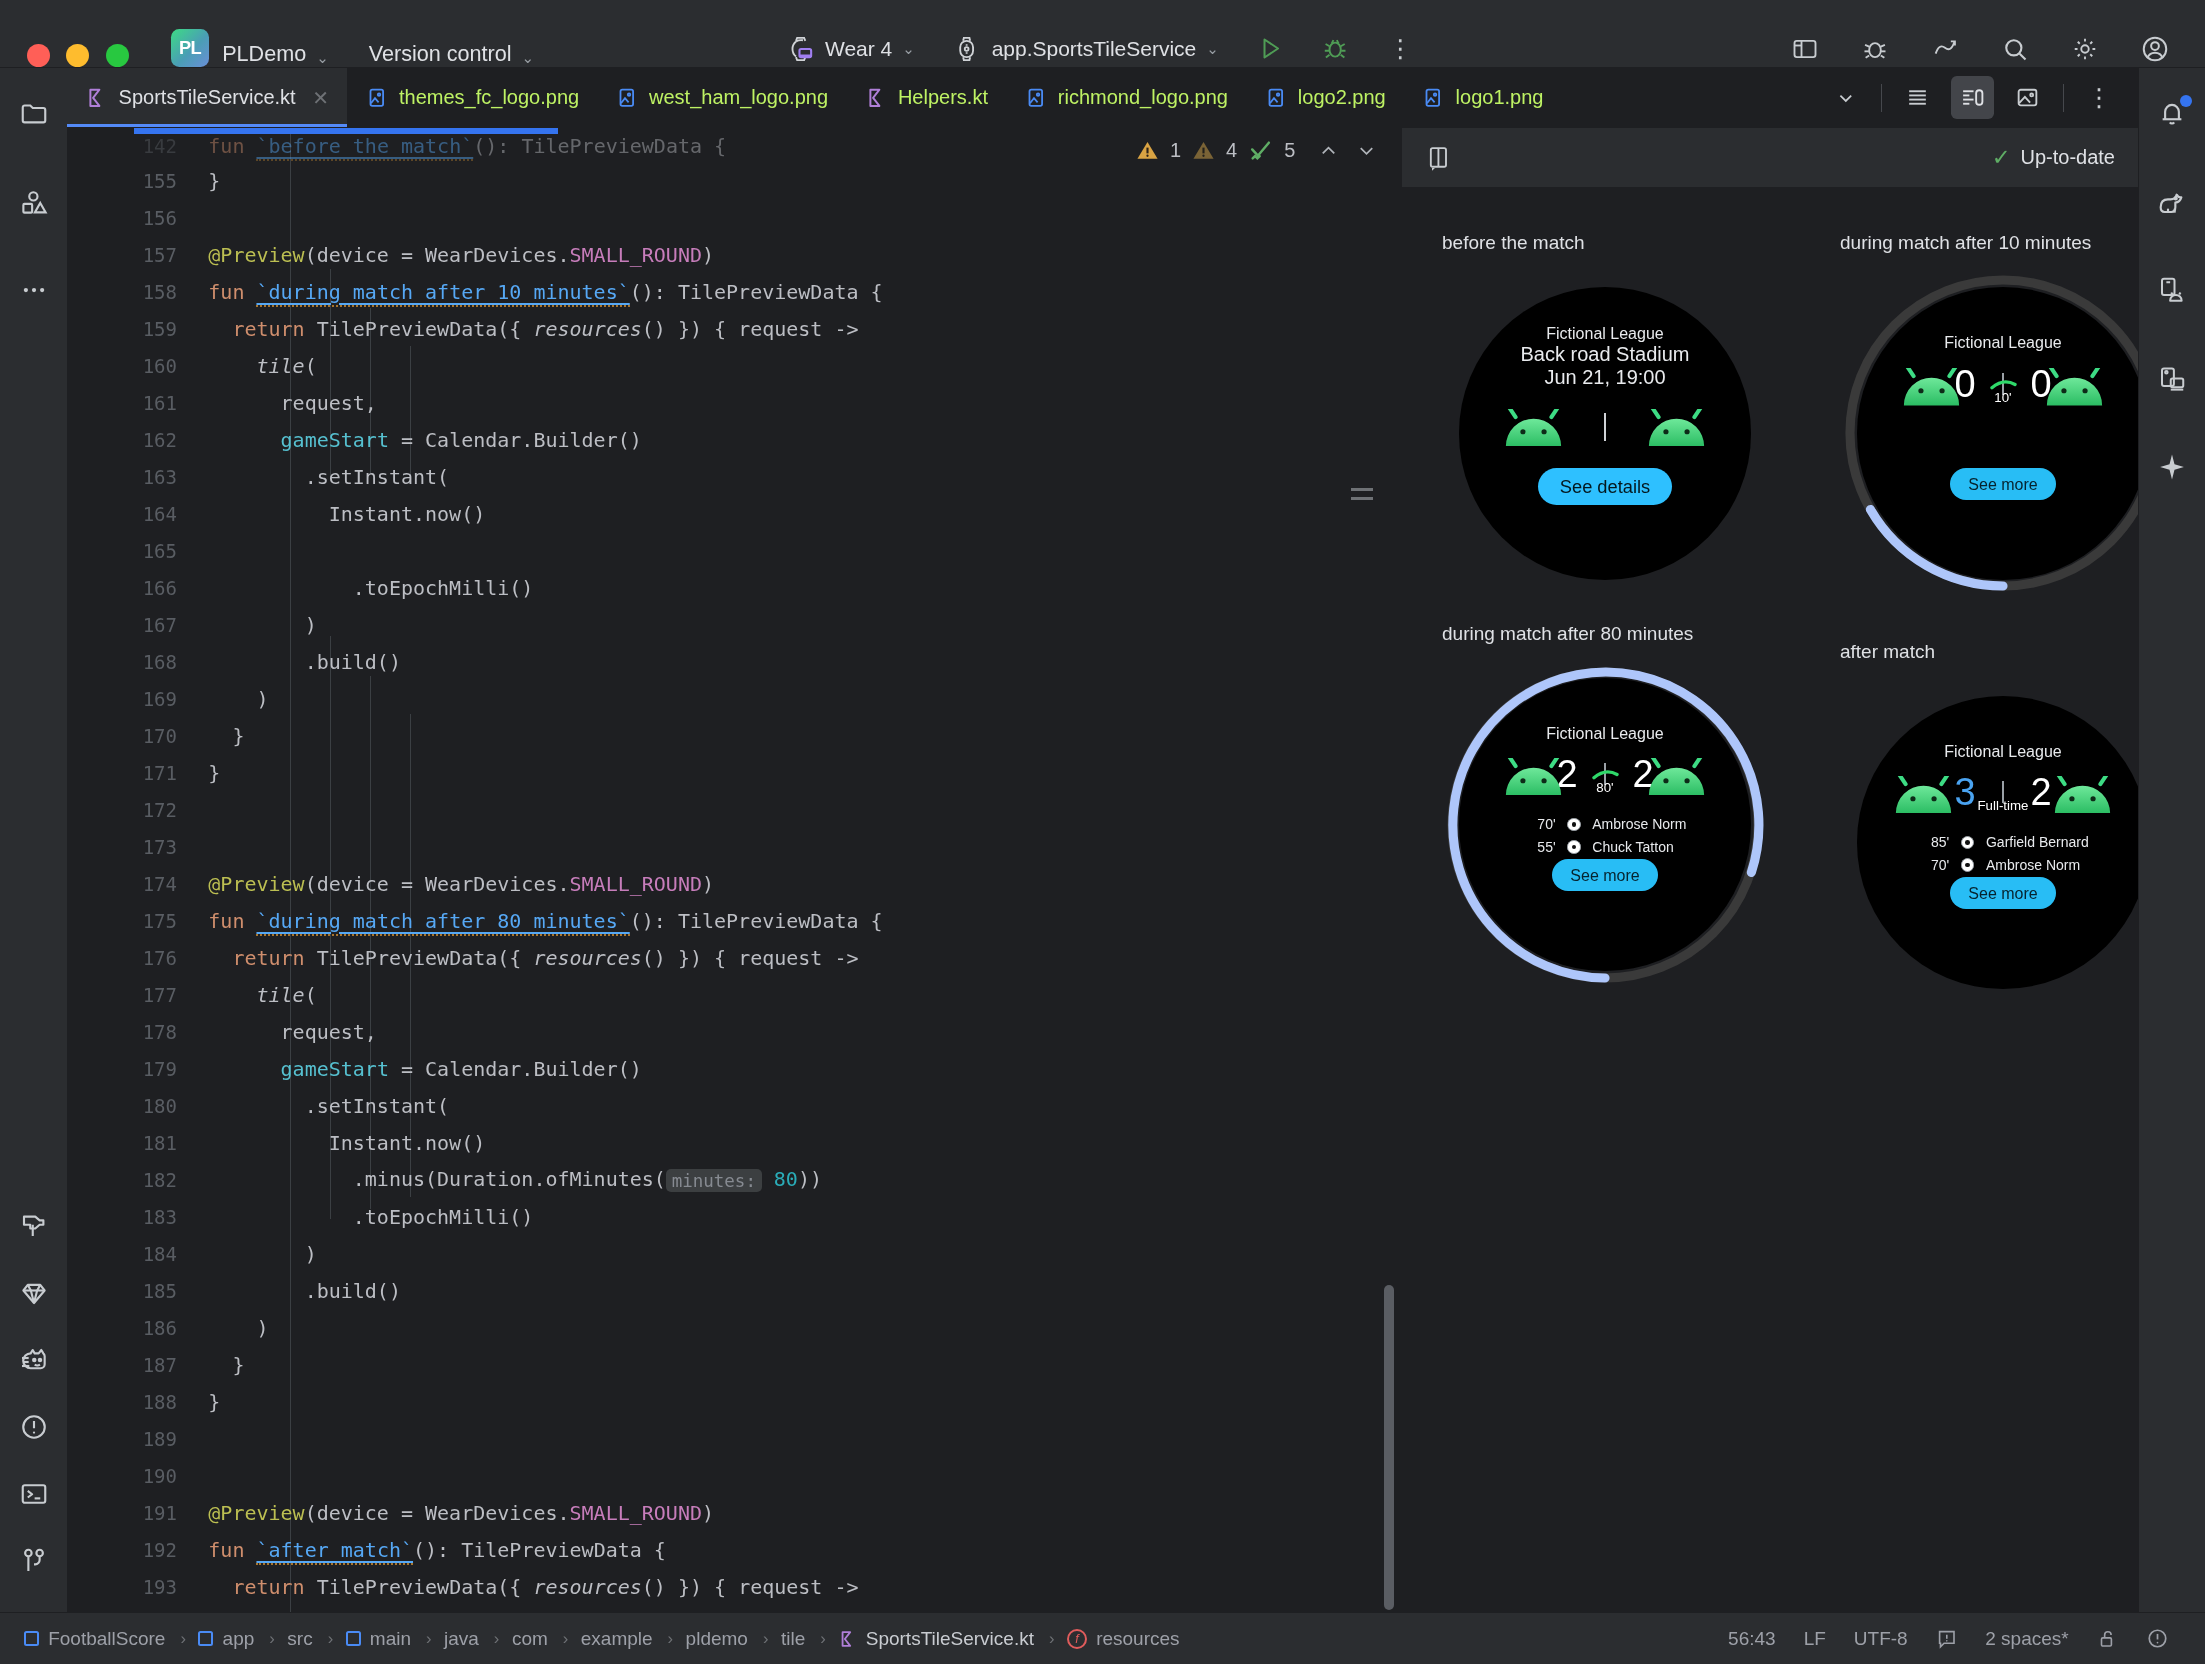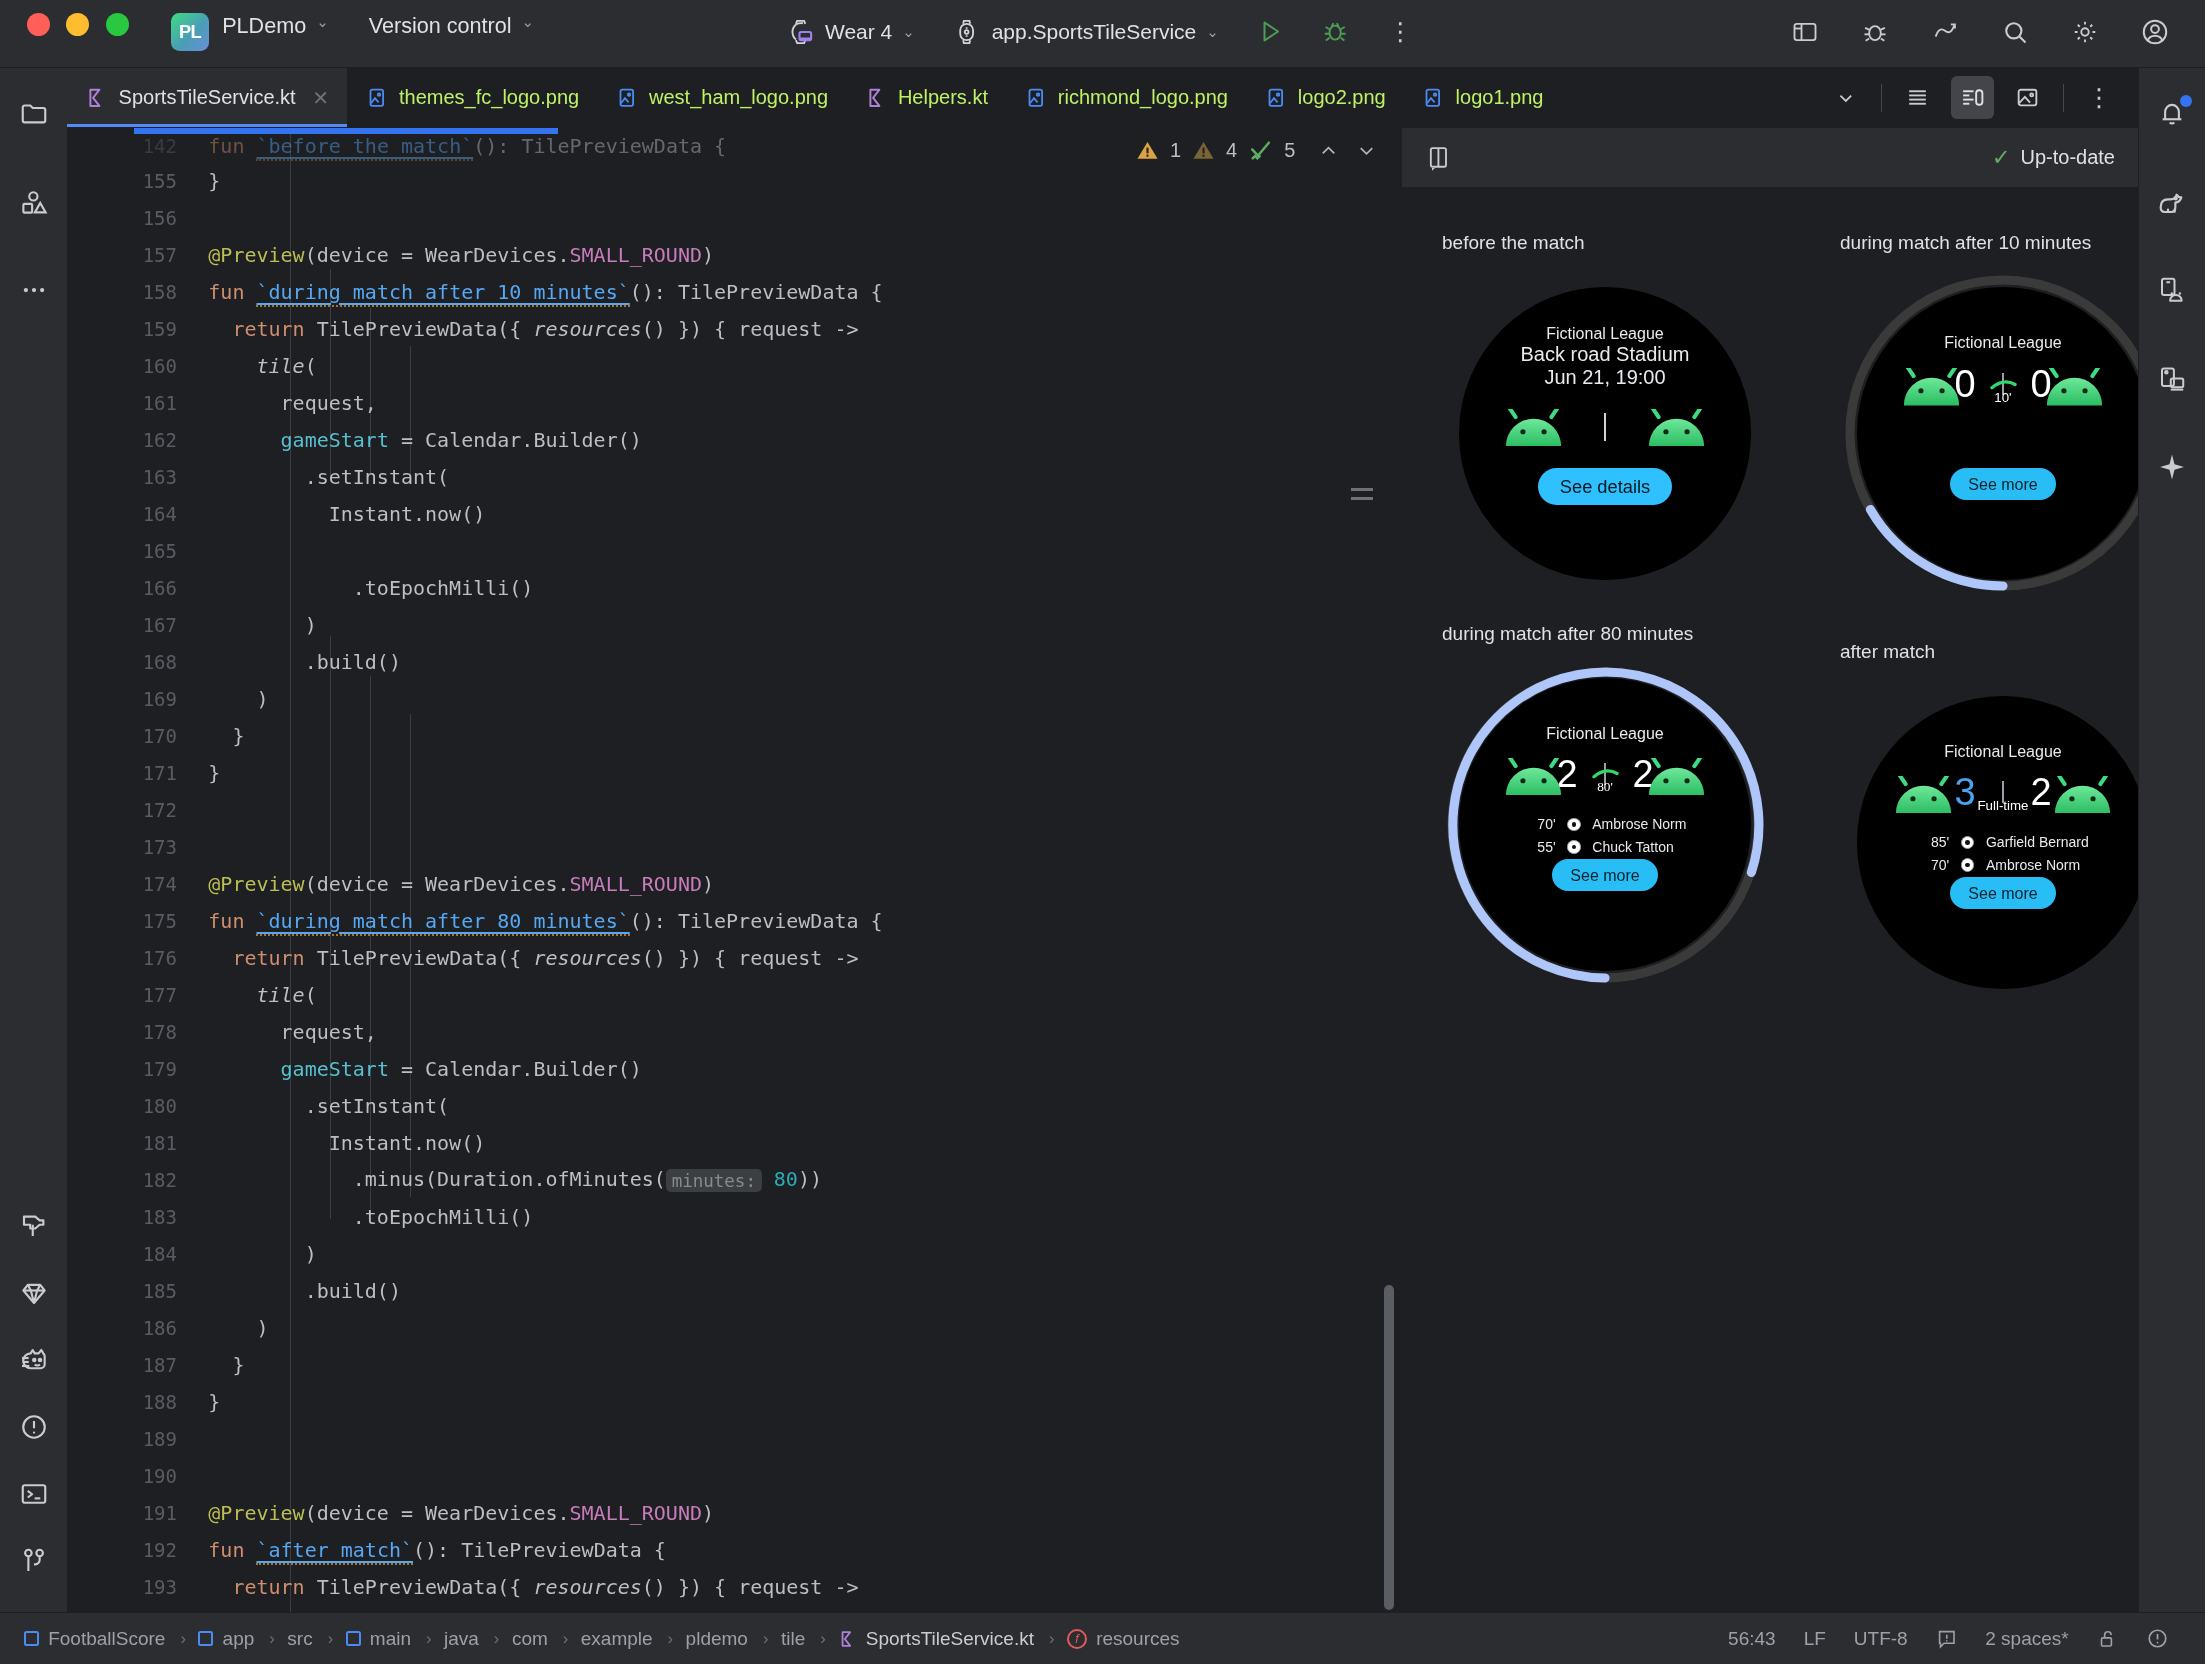--- a/index.html
+++ b/index.html
@@ -13,22 +13,22 @@
     width: 2205px; height: 1664px;
     display: flex; flex-direction: column;
     background: #2b2d30;
     position: relative;
   }
 
   
   .titlebar {
     height: 68px; flex: 0 0 68px;
     background: #2b2d30;
-    display: flex; align-items: flex-start;
-    padding: 13px 20px;
+    display: flex; align-items: flex-end;
+    padding: 0 20px;
     position: relative;
     border-bottom: 0.8px solid #1e1f22;
   }
   .traffic { display: flex; gap: 16.6px; align-items: center; margin-left: 6.7px; }
   .dot { width: 23px; height: 23px; border-radius: 50%; }
   .dot.red { background: #ff5f57; }
   .dot.yellow { background: #febc2e; }
   .dot.green { background: #28c840; }
 
   .proj-badge {
@@ -718,21 +718,21 @@
                     <path d="M 196 380 A 184 184 0 1 1 372 253" fill="none" stroke="#aec6fa" stroke-width="11" stroke-linecap="round"></path>
                   </svg>
                   <div class="watchface">
                     <div class="tilecontent" style="padding-top:47px">
                       <div class="league">Fictional League</div>
                       <div style="display:flex;align-items:center;gap:13.3px;margin-top:11.7px;">
                         <span class="sc">2</span>
                         <span class="scdiv"></span>
                         <span class="sc">2</span>
                       </div>
-                      <div style="display:flex;align-items:flex-end;gap:6.7px;margin-top:-35px;width:100%;justify-content:center;font-family:Liberation Serif, serif;">
+                      <div style="display:flex;align-items:flex-end;gap:6.7px;margin-top:-35px;width:100%;justify-content:center;">
                         <span class="droid" style="margin-right:3.3px">
                           <svg viewBox="0 0 80 46">
                               <path d="M6 46 a34 34 0 0 1 68 0 Z" fill="url(#g1)"></path>
                               <line x1="18" y1="10" x2="10" y2="-2" stroke="#3ddc84" stroke-width="5" stroke-linecap="round"></line>
                               <line x1="62" y1="10" x2="70" y2="-2" stroke="#3ddc84" stroke-width="5" stroke-linecap="round"></line>
                           <circle cx="27" cy="28" r="3.2" fill="#0d2b18"></circle>
                               <circle cx="53" cy="28" r="3.2" fill="#0d2b18"></circle>
                             </svg>
                         </span>
                         <span style="display:flex;flex-direction:column;align-items:center;width:58px;">

